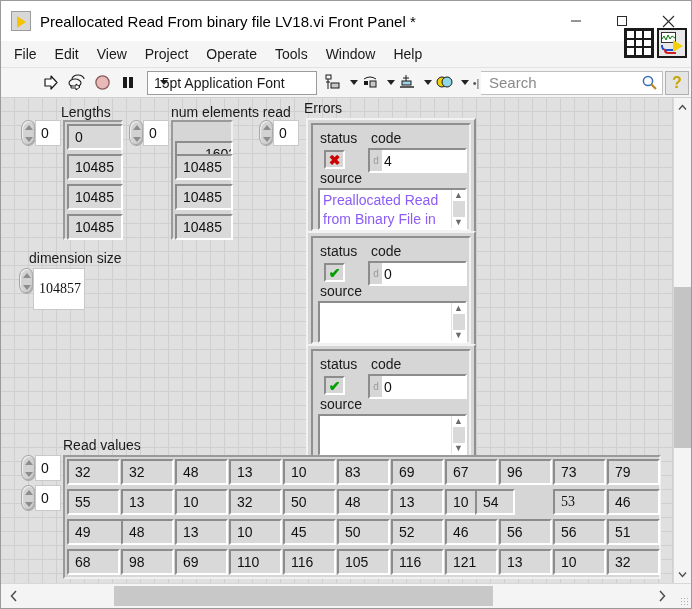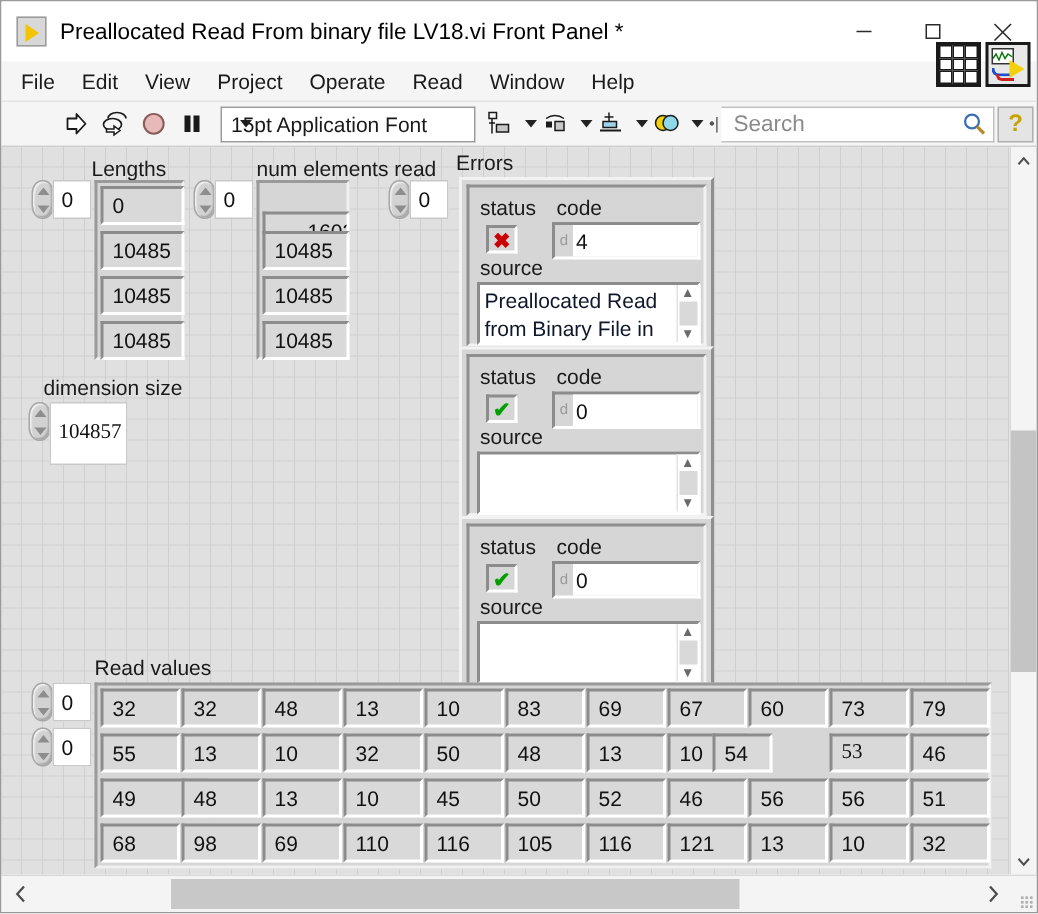--- a/index.html
+++ b/index.html
@@ -414,21 +414,21 @@
     background: #ffffff;
     border-top: 2px solid #8c8c8c;
     border-left: 2px solid #8c8c8c;
     border-right: 2px solid #ffffff;
     border-bottom: 2px solid #ffffff;
     display: flex;
   }
   .srcfield .txt {
     flex: 1 1 auto;
     font-size: 14px;
-    color: #0f172a;
+    color: #8b5cf6;
     line-height: 19px;
     padding: 1px 3px;
     overflow: hidden;
     white-space: pre-line;
   }
   .srcfield .sbar {
     width: 14px;
     background: #ffffff;
     border-left: 1px solid #e2e2e2;
     display: flex; flex-direction: column;
@@ -469,21 +469,21 @@
       </div>
     </div>
   </div>
 
   <div class="menubar">
     <div class="menu-item">File</div>
     <div class="menu-item">Edit</div>
     <div class="menu-item">View</div>
     <div class="menu-item">Project</div>
     <div class="menu-item">Operate</div>
-    <div class="menu-item">Read</div>
+    <div class="menu-item">Tools</div>
     <div class="menu-item">Window</div>
     <div class="menu-item">Help</div>
 
     <div class="corner-icons">
       <div class="conn-pane">
         <div></div>
           <div></div>
           <div></div>
         <div></div>
           <div></div>
@@ -700,21 +700,21 @@
       <div class="arr" style="left:62px; top:357px; width:598px; height:124px;">
 
         <div class="cell" style="left:2px;   top:2px; width:53px; height:26px;">32</div>
         <div class="cell" style="left:56px;  top:2px; width:53px; height:26px;">32</div>
         <div class="cell" style="left:110px; top:2px; width:53px; height:26px;">48</div>
         <div class="cell" style="left:164px; top:2px; width:53px; height:26px;">13</div>
         <div class="cell" style="left:218px; top:2px; width:53px; height:26px;">10</div>
         <div class="cell" style="left:272px; top:2px; width:53px; height:26px;">83</div>
         <div class="cell" style="left:326px; top:2px; width:53px; height:26px;">69</div>
         <div class="cell" style="left:380px; top:2px; width:53px; height:26px;">67</div>
-        <div class="cell" style="left:434px; top:2px; width:53px; height:26px;">60</div>
+        <div class="cell" style="left:434px; top:2px; width:53px; height:26px;">96</div>
         <div class="cell" style="left:488px; top:2px; width:53px; height:26px;">73</div>
         <div class="cell" style="left:542px; top:2px; width:53px; height:26px;">79</div>
 
         <div class="cell" style="left:2px;   top:32px; width:53px; height:26px;">55</div>
         <div class="cell" style="left:56px;  top:32px; width:53px; height:26px;">13</div>
         <div class="cell" style="left:110px; top:32px; width:53px; height:26px;">10</div>
         <div class="cell" style="left:164px; top:32px; width:53px; height:26px;">32</div>
         <div class="cell" style="left:218px; top:32px; width:53px; height:26px;">50</div>
         <div class="cell" style="left:272px; top:32px; width:53px; height:26px;">48</div>
         <div class="cell" style="left:326px; top:32px; width:53px; height:26px;">13</div>

